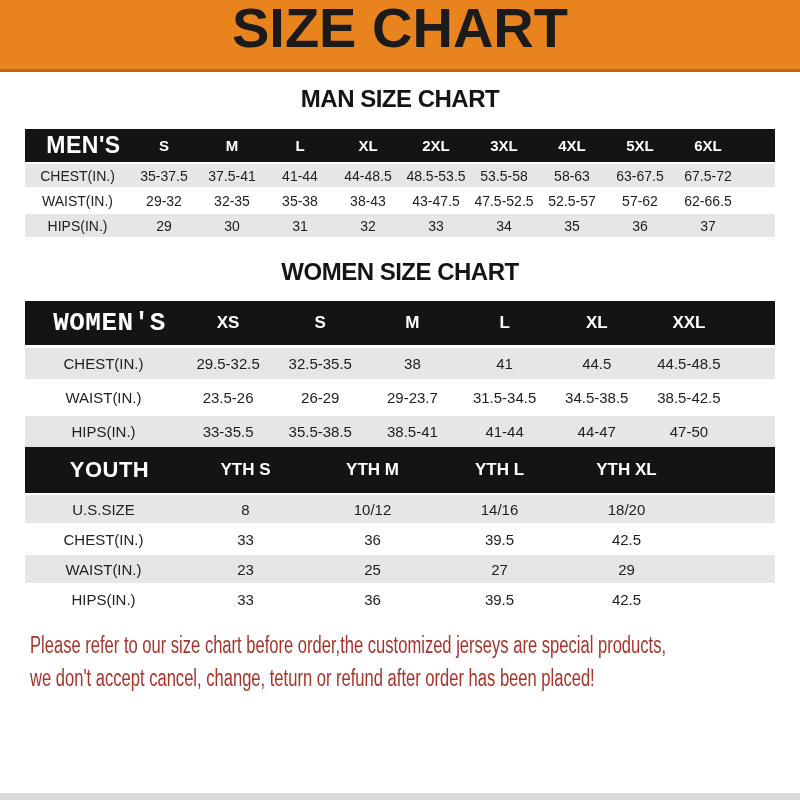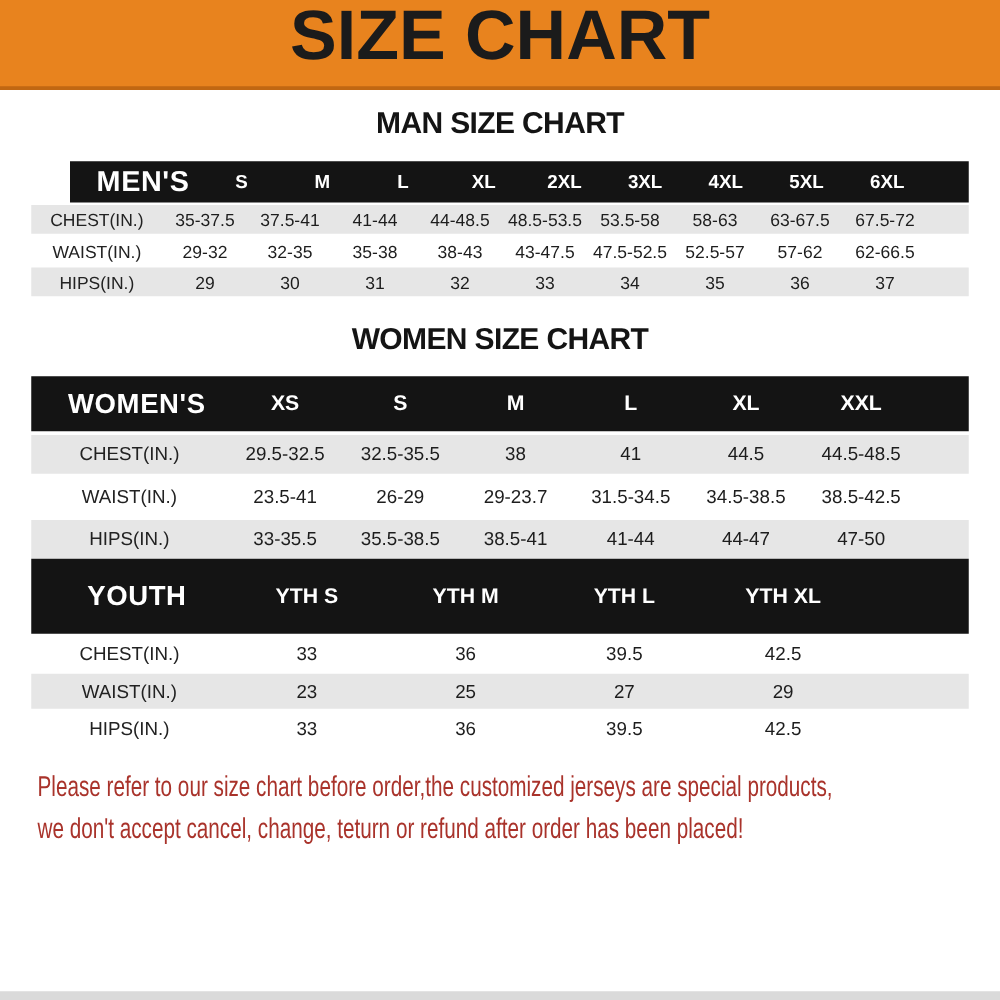--- a/index.html
+++ b/index.html
@@ -49,35 +49,35 @@
   }
   .t-label { text-align: center; flex: none; }
   .t-cell { flex: 1; text-align: center; }
   .t-data { color: #1d1d1d; }
   .shaded { background: var(--row-shade, #E6E6E6); }
   .t-head-cell { font-weight: bold; }
 
   
   .men .t-row { padding-right: 33px; }
   .men .t-label { width: 105px; }
-  .men .t-head { height: 33px; font-size: 15px; margin-left: 31px; }
+  .men .t-head { height: 33px; font-size: 15px; }
   .men .t-head-label { font-size: 23px; }
   .men .t-data { height: 23px; font-size: 14px; margin-top: 2px; }
 
   
   .women .t-row { padding-right: 40px; }
   .women .t-label { width: 157px; }
   .women .t-head { height: 44px; font-size: 17px; }
-  .women .t-head-label { font-size: 22px; }
+  .women .t-head-label { font-size: 26px; font-family: Liberation Mono, monospace; }
   .women .t-data { height: 31px; font-size: 15px; margin-top: 3px; }
 
   
   .youth .t-row { padding-right: 85px; }
   .youth .t-label { width: 157px; }
-  .youth .t-head { height: 60px; font-size: 17px; }
+  .youth .t-head { height: 46px; font-size: 17px; }
   .youth .t-head-label { font-size: 22px; }
   .youth .t-data { height: 28px; font-size: 15px; margin-top: 2px; }
 
   .t-data .t-label { font-size: 14px; color: #222; }
   .women .t-data .t-label, .youth .t-data .t-label { font-size: 15px; }
 
   .footer-note {
     margin: 16px 0 0 30px;
     color: var(--footer-red, #A9332B);
   }
@@ -174,21 +174,21 @@
           <div class="t-label">CHEST(IN.)</div>
           <div class="t-cell">29.5-32.5</div>
           <div class="t-cell">32.5-35.5</div>
           <div class="t-cell">38</div>
           <div class="t-cell">41</div>
           <div class="t-cell">44.5</div>
           <div class="t-cell">44.5-48.5</div>
         </div>
         <div class="t-row t-data">
           <div class="t-label">WAIST(IN.)</div>
-          <div class="t-cell">23.5-41</div>
+          <div class="t-cell">23.5-26</div>
           <div class="t-cell">26-29</div>
           <div class="t-cell">29-23.7</div>
           <div class="t-cell">31.5-34.5</div>
           <div class="t-cell">34.5-38.5</div>
           <div class="t-cell">38.5-42.5</div>
         </div>
         <div class="t-row t-data shaded">
           <div class="t-label">HIPS(IN.)</div>
           <div class="t-cell">33-35.5</div>
           <div class="t-cell">35.5-38.5</div>
@@ -202,20 +202,27 @@
 
   <section>
     <div class="size-table youth">
         <div class="t-row t-head">
           <div class="t-label t-head-label">YOUTH</div>
           <div class="t-cell t-head-cell">YTH S</div>
           <div class="t-cell t-head-cell">YTH M</div>
           <div class="t-cell t-head-cell">YTH L</div>
           <div class="t-cell t-head-cell">YTH XL</div>
         </div>
+        <div class="t-row t-data shaded">
+          <div class="t-label">U.S.SIZE</div>
+          <div class="t-cell">8</div>
+          <div class="t-cell">10/12</div>
+          <div class="t-cell">14/16</div>
+          <div class="t-cell">18/20</div>
+        </div>
         <div class="t-row t-data">
           <div class="t-label">CHEST(IN.)</div>
           <div class="t-cell">33</div>
           <div class="t-cell">36</div>
           <div class="t-cell">39.5</div>
           <div class="t-cell">42.5</div>
         </div>
         <div class="t-row t-data shaded">
           <div class="t-label">WAIST(IN.)</div>
           <div class="t-cell">23</div>

